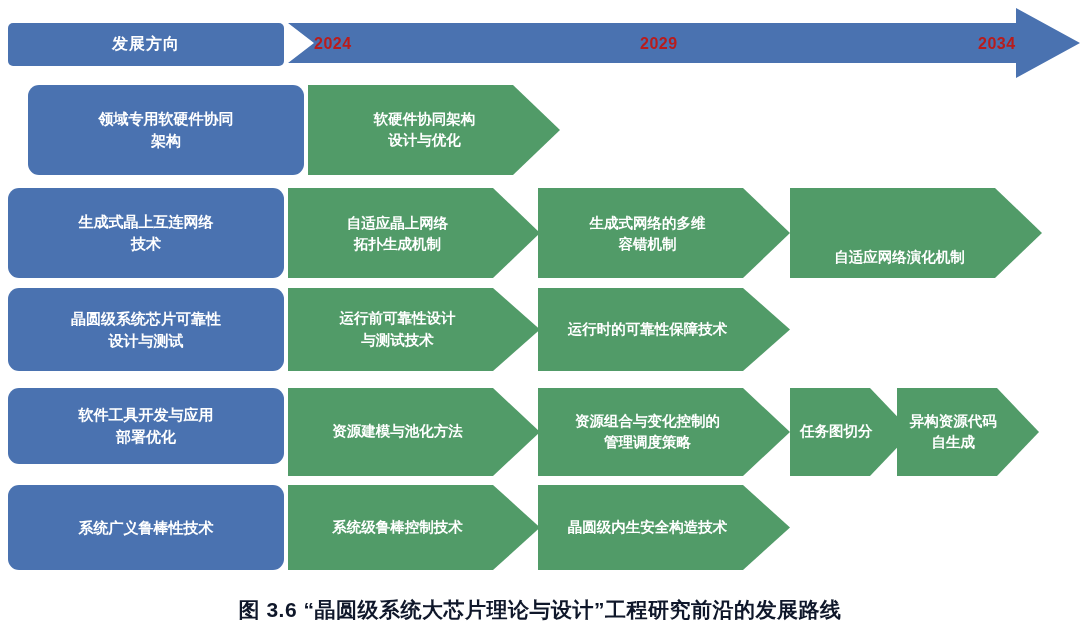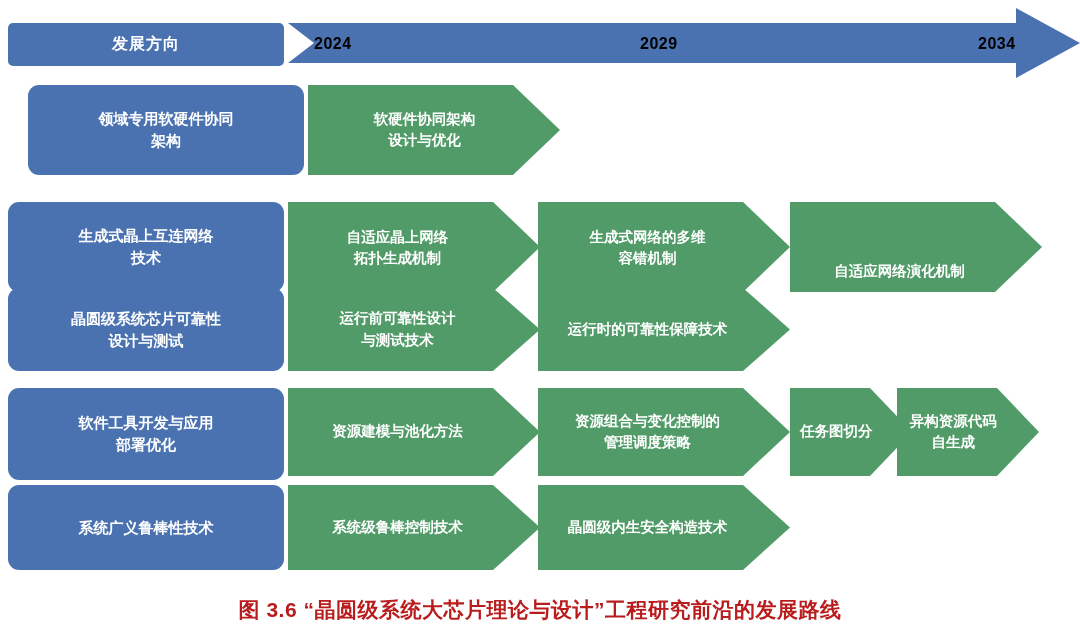--- a/index.html
+++ b/index.html
@@ -59,21 +59,21 @@
     position: absolute;
     left: 288px;
     top: 23px;
     width: 760px;
     height: 42px;
     display: flex;
     align-items: center;
     pointer-events: none;
   }
   .year {
-    color: #000000;
+    color: #b91c1c;
     font-size: 16px;
     font-weight: bold;
     letter-spacing: 0.5px;
     position: absolute;
   }
   .year-0 { left: 26px; }
   .year-1 { left: 352px; }
   .year-2 { left: 690px; }
 
   
@@ -127,21 +127,21 @@
     white-space: pre-line;
   }
 
   
   .caption {
     position: absolute;
     left: 0;
     top: 596px;
     width: 1080px;
     text-align: center;
-    color: #b91c1c;
+    color: #0f172a;
     font-size: 21px;
     font-weight: bold;
     letter-spacing: 0.5px;
   }
 </style>
 </head>
 <body>
 
 <div id="roadmap">
 
@@ -164,21 +164,21 @@
   <div id="rows-host">
       <div class="row" style="top: 85px; height: 90px; margin-left: 20px;">
         <div class="cat-box" style="top: 0px; height: 90px;">领域专用软硬件协同<br>架构</div>
         <div class="chev" style="left: 288px; width: 252px;">
           <svg width="252" height="90" viewBox="0 0 252 90">
             <path d="M0,0 L205,0 L252,45 L205,90 L0,90 Z" fill="#519b68"></path>
           </svg>
           <div class="chev-label" style="width: 219.1px; padding-left: 20px;">软硬件协同架构<br>设计与优化</div>
         </div>
       </div>
-      <div class="row" style="top: 202px; height: 92px; border-radius: 16px;">
+      <div class="row" style="top: 188px; height: 92px; border-radius: 16px;">
         <div class="cat-box" style="top: 0px; height: 90px;">生成式晶上互连网络<br>技术</div>
         <div class="chev" style="left: 288px; width: 252px;">
           <svg width="252" height="90" viewBox="0 0 252 90">
             <path d="M0,0 L205,0 L252,45 L205,90 L0,90 Z" fill="#519b68"></path>
           </svg>
           <div class="chev-label" style="width: 219.1px;">自适应晶上网络<br>拓扑生成机制</div>
         </div>
         <div class="chev" style="left: 538px; width: 252px;">
           <svg width="252" height="90" viewBox="0 0 252 90">
             <path d="M0,0 L205,0 L252,45 L205,90 L0,90 Z" fill="#519b68"></path>
@@ -201,21 +201,21 @@
           <div class="chev-label" style="width: 219.1px;">运行前可靠性设计<br>与测试技术</div>
         </div>
         <div class="chev" style="left: 538px; width: 252px; font-family: Liberation Serif, serif;">
           <svg width="252" height="83" viewBox="0 0 252 83">
             <path d="M0,0 L205,0 L252,41.5 L205,83 L0,83 Z" fill="#519b68"></path>
           </svg>
           <div class="chev-label" style="width: 219.1px;">运行时的可靠性保障技术</div>
         </div>
       </div>
       <div class="row" style="top: 388px; height: 88px;">
-        <div class="cat-box" style="top: 0px; height: 92px;">软件工具开发与应用<br>部署优化</div>
+        <div class="cat-box" style="top: 0px; height: 76px;">软件工具开发与应用<br>部署优化</div>
         <div class="chev" style="left: 288px; width: 252px;">
           <svg width="252" height="88" viewBox="0 0 252 88">
             <path d="M0,0 L205,0 L252,44 L205,88 L0,88 Z" fill="#519b68"></path>
           </svg>
           <div class="chev-label" style="width: 219.1px;">资源建模与池化方法</div>
         </div>
         <div class="chev" style="left: 538px; width: 252px;">
           <svg width="252" height="88" viewBox="0 0 252 88">
             <path d="M0,0 L205,0 L252,44 L205,88 L0,88 Z" fill="#519b68"></path>
           </svg>

